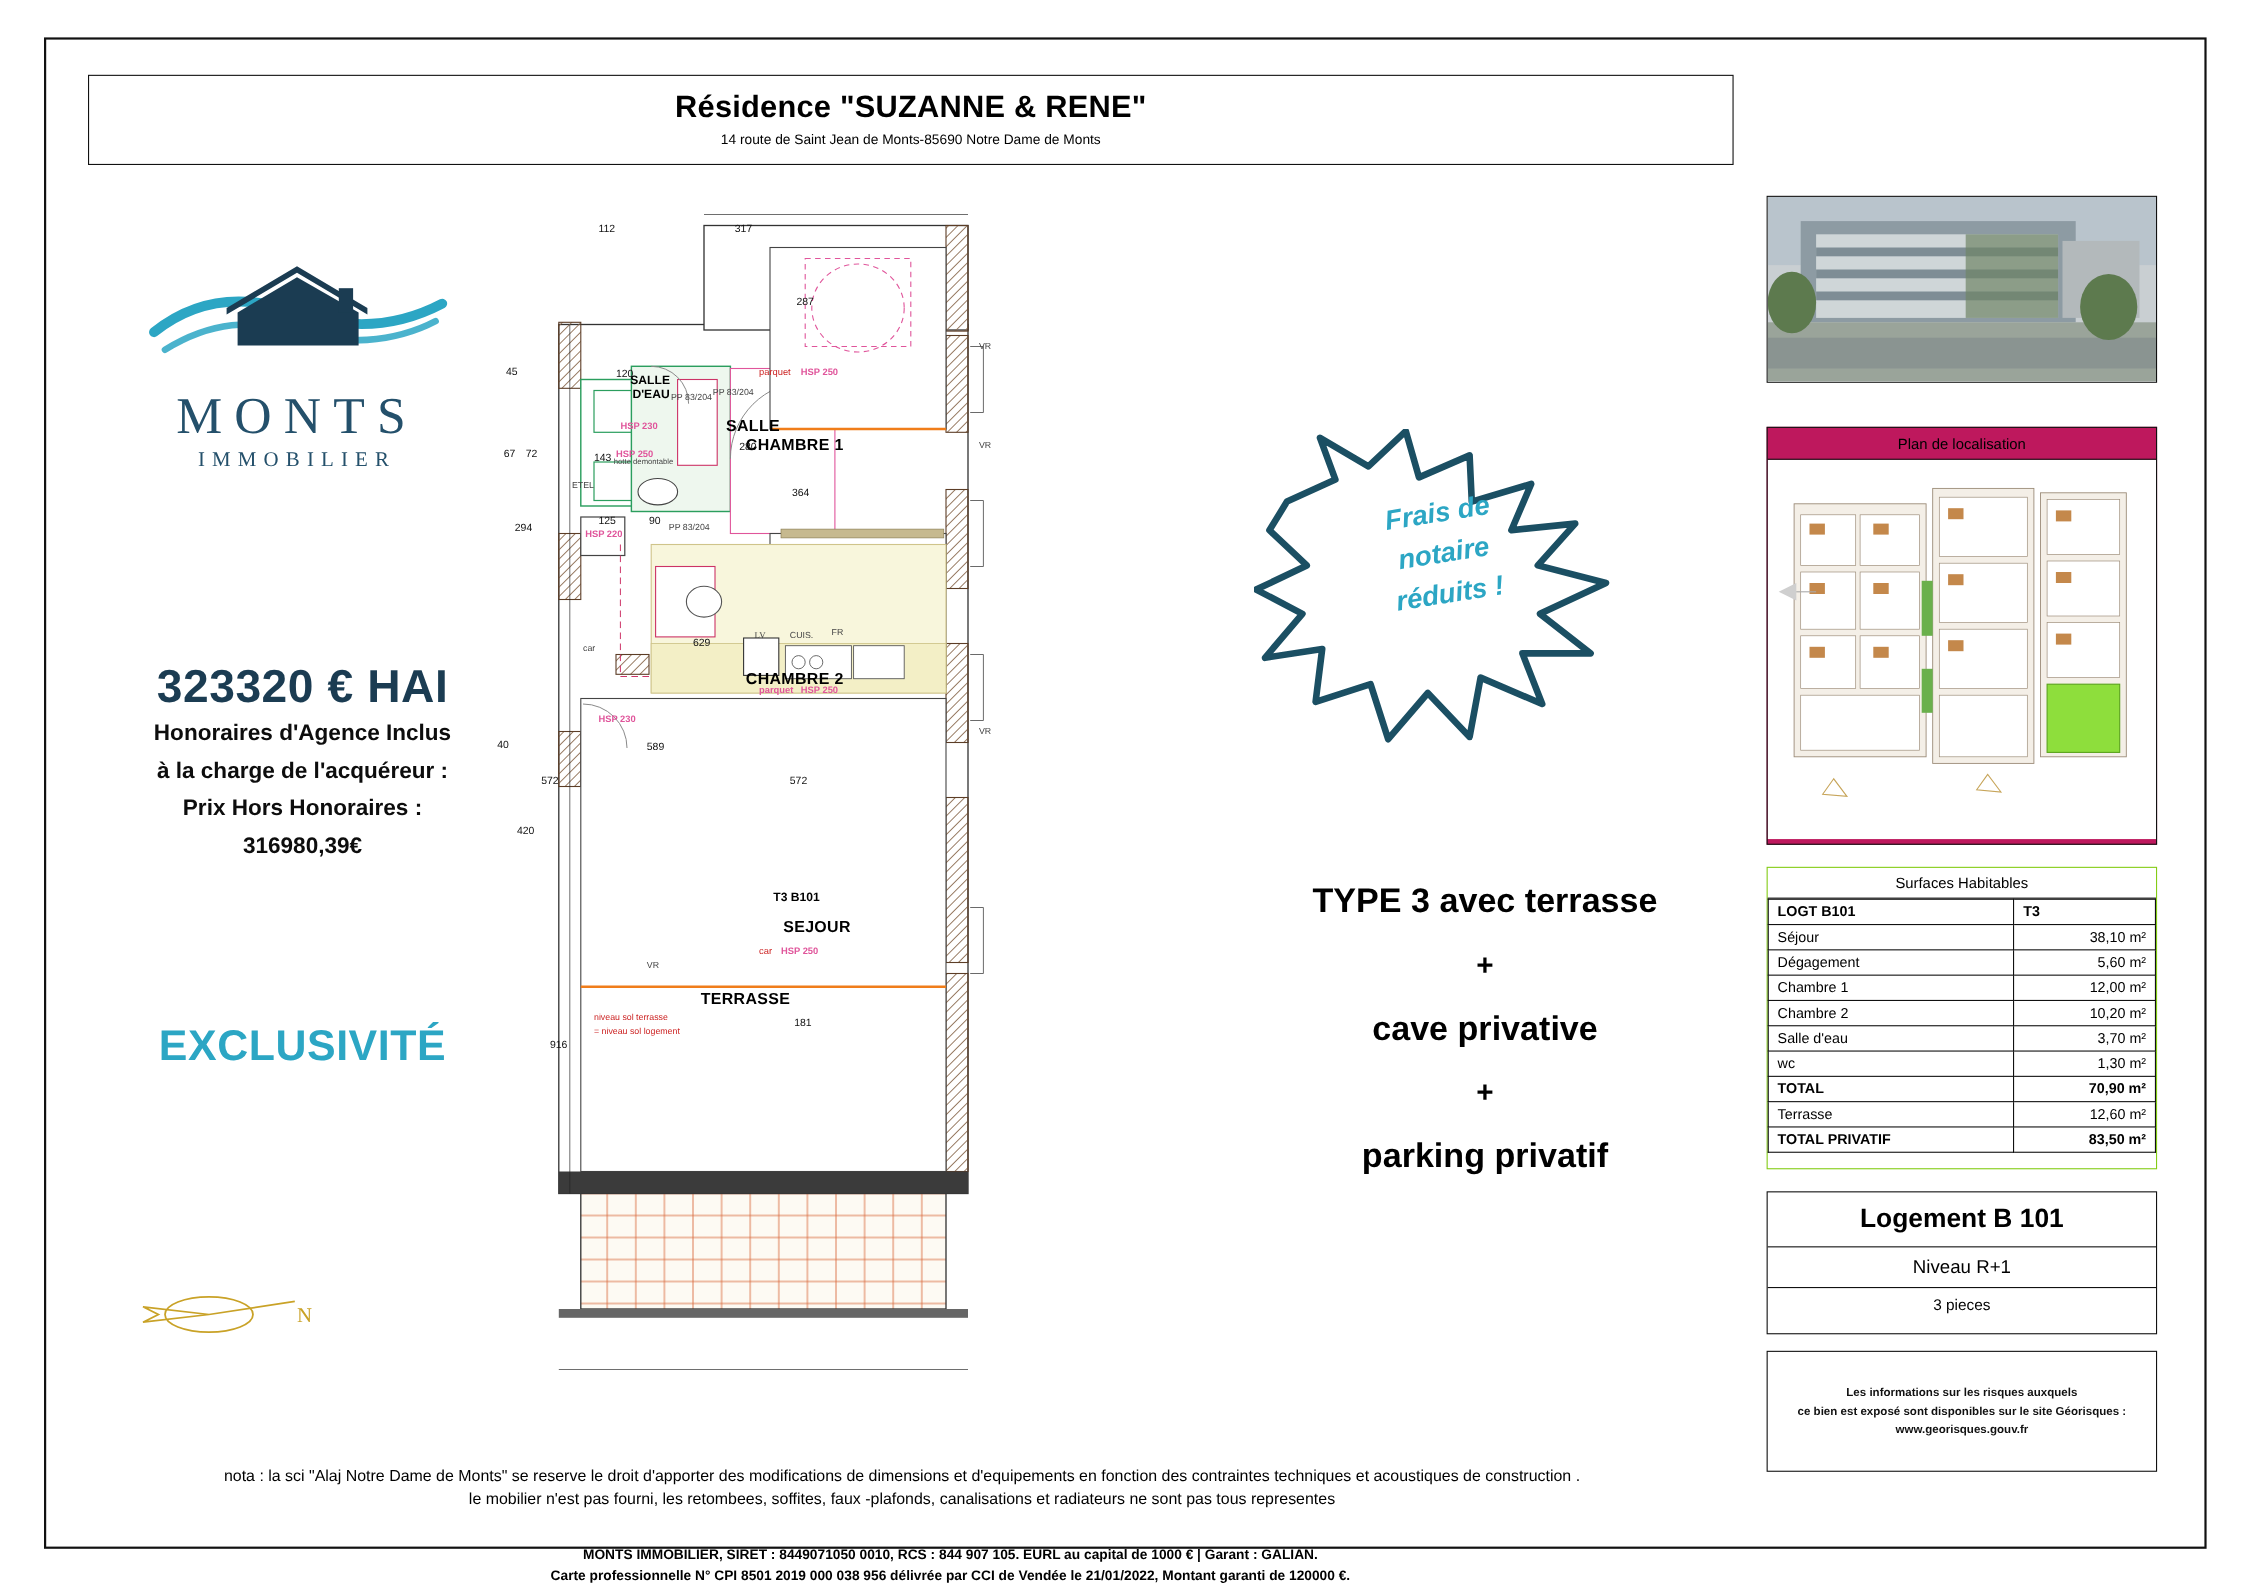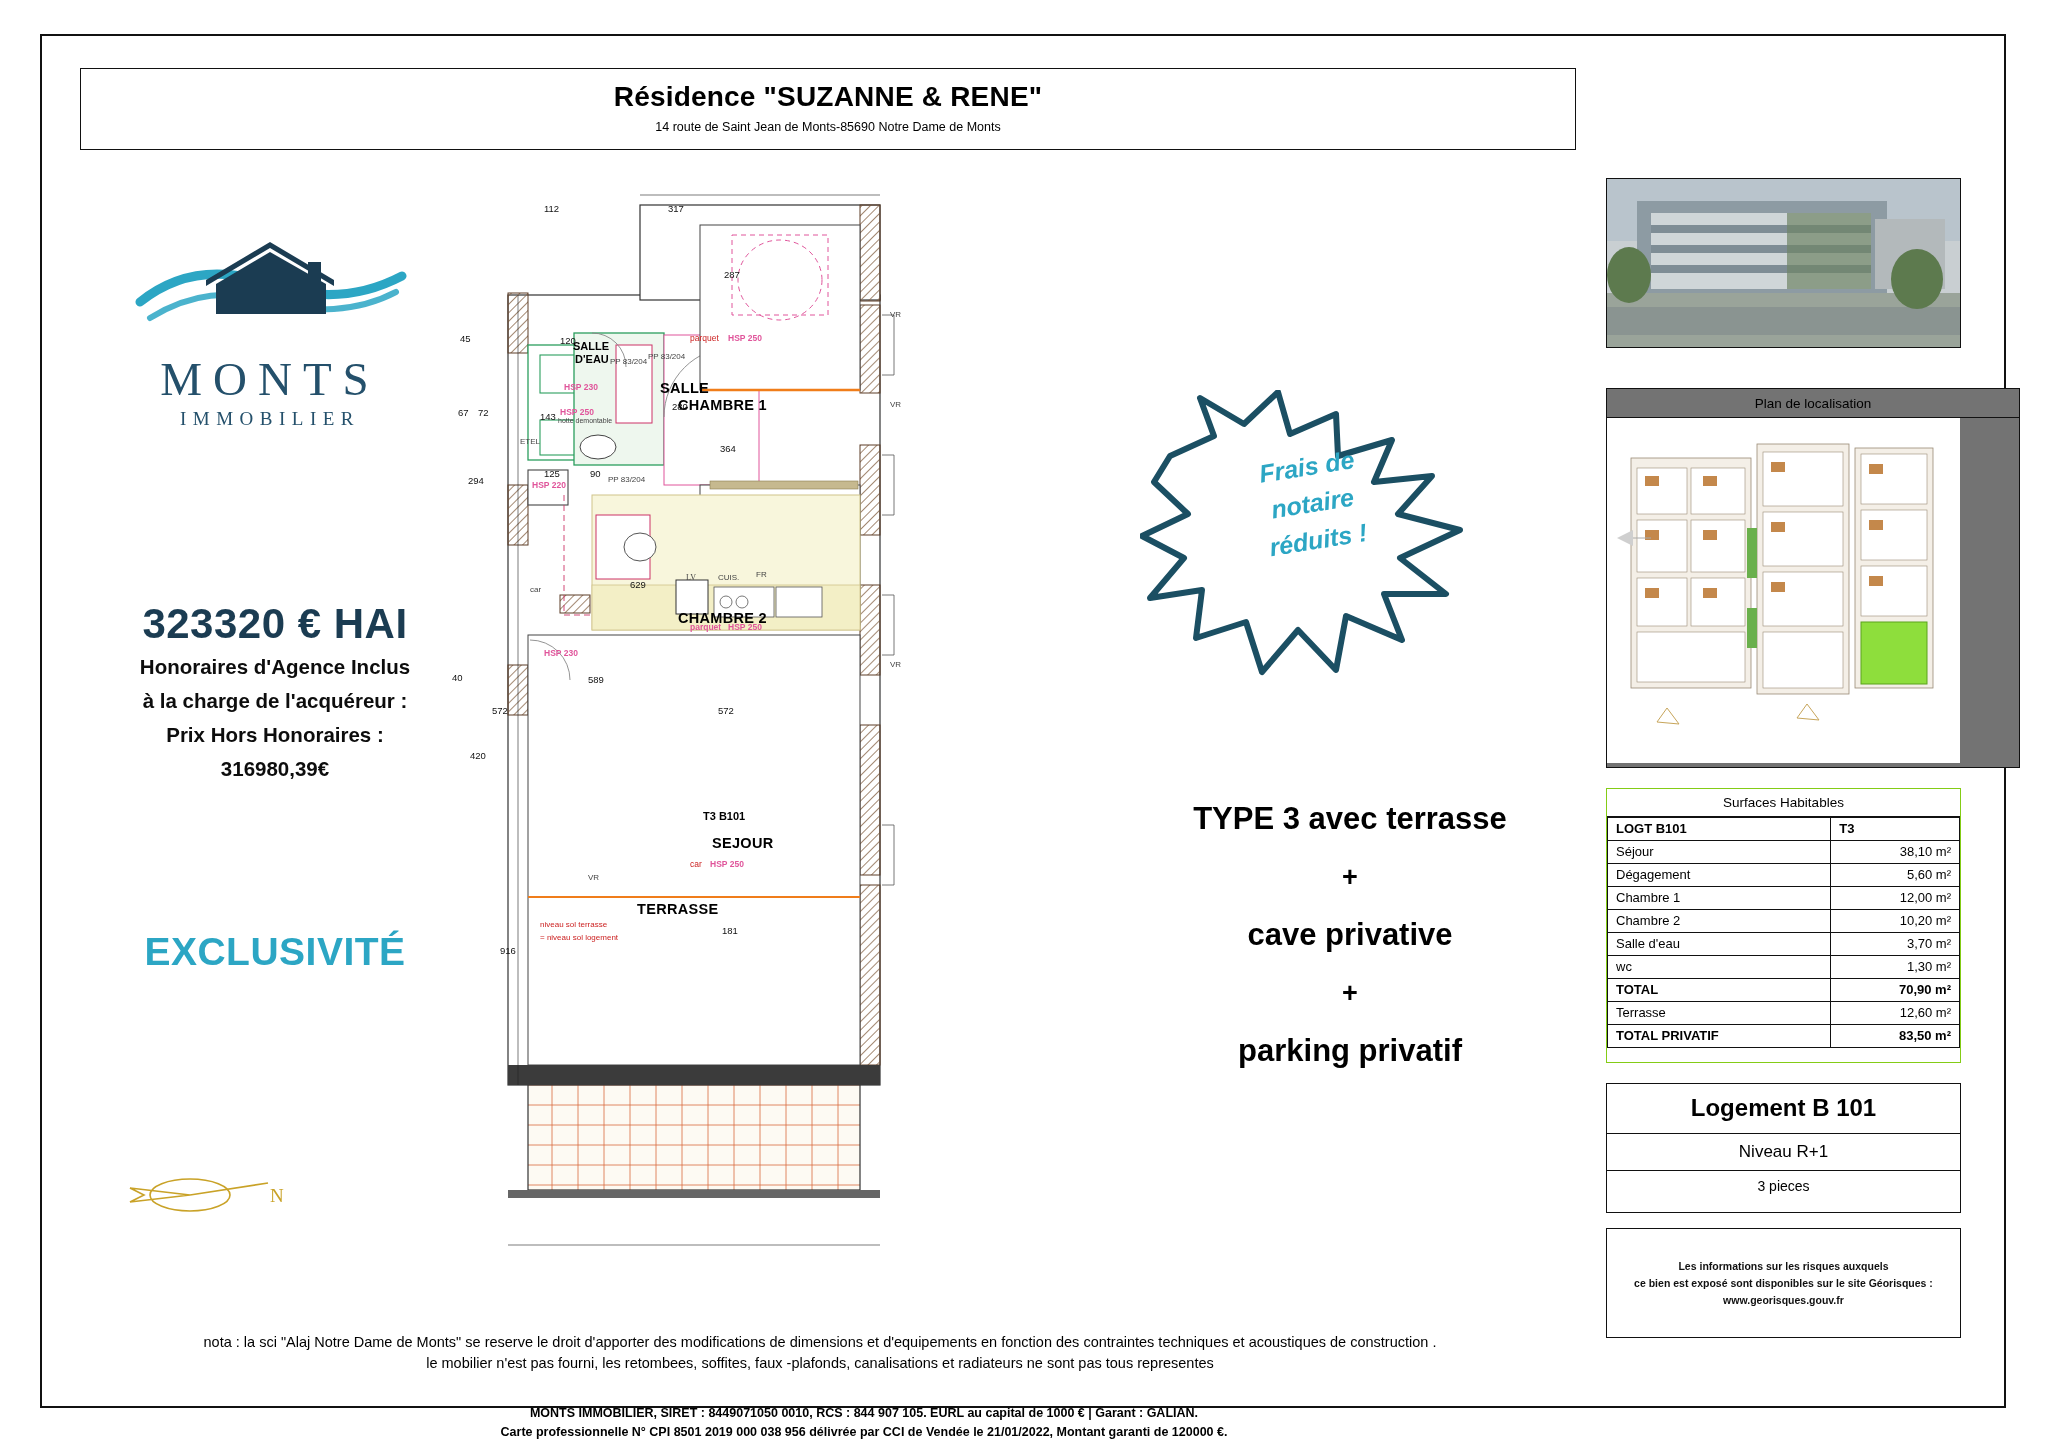--- a/index.html
+++ b/index.html
@@ -152,24 +152,24 @@
     position: absolute;
     left: 1606px; top: 178px;
     width: 355px; height: 170px;
     border: 1px solid #111;
     box-sizing: border-box;
     overflow: hidden;
   }
   .loc-box {
     position: absolute;
     left: 1606px; top: 388px;
-    width: 414px; height: 380px;
+    width: 355px; height: 380px;
     border: 1px solid #111;
     box-sizing: border-box;
-    background: #737373;
+    background: #be185d;
   }
   .loc-title {
     text-align: center;
     font-size: 13.5px;
     padding: 7px 0 6px;
     border-bottom: 1px solid #111;
   }
   .surf-box {
     position: absolute;
     left: 1606px; top: 788px;

